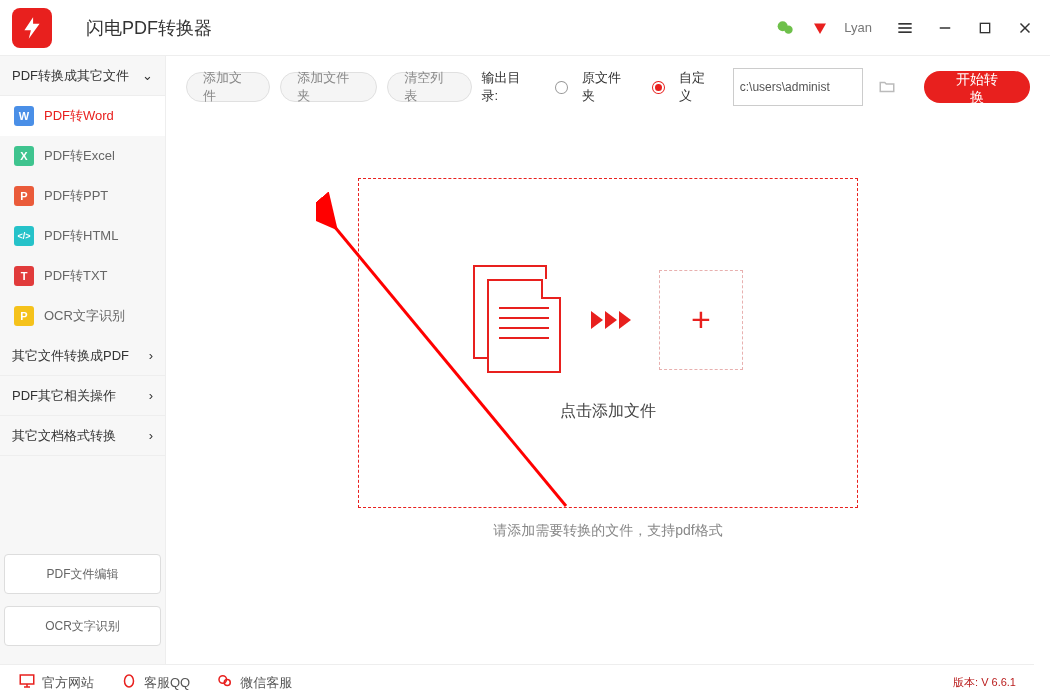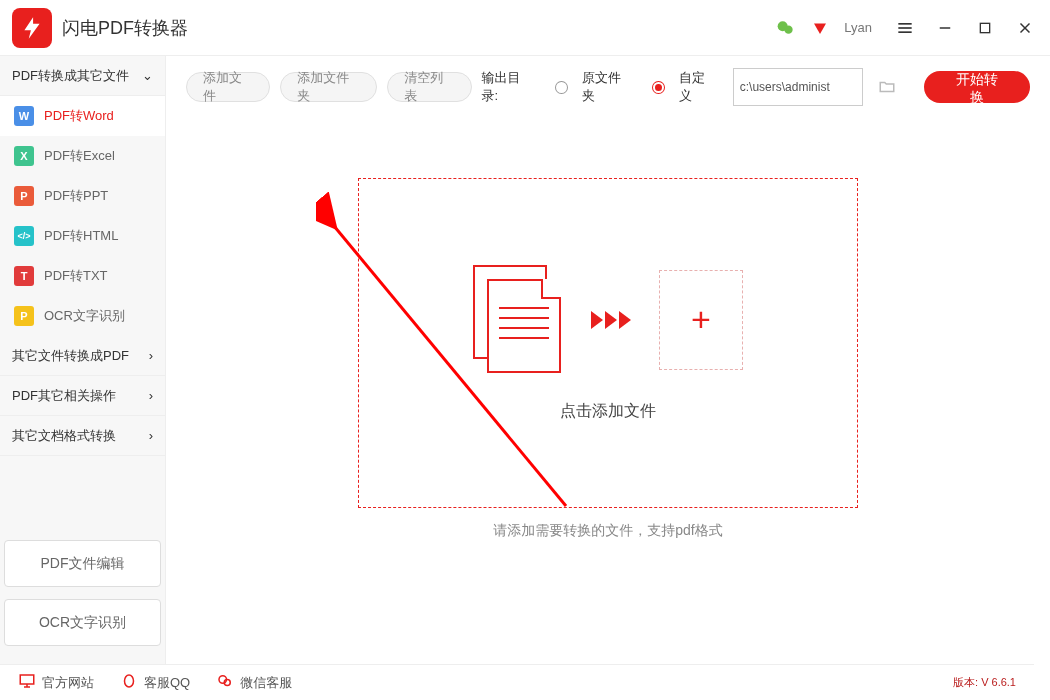--- a/index.html
+++ b/index.html
@@ -1,35 +1,35 @@
 <!DOCTYPE html>
 <html><head>
 <meta charset="utf-8">
 <style>
 * { margin: 0; padding: 0; box-sizing: border-box; font-family: "Microsoft YaHei", Arial, sans-serif; }
 body { width: 1050px; height: 700px; background: #fff; overflow: hidden; position: relative; }
 
-.titlebar { height: 56px; display: flex; align-items: center; padding: 0 12px; border-bottom: 1px solid #eee; }
+.titlebar { height: 56px; display: flex; align-items: center; padding: 0 12px; border-bottom: 1px solid #eee; gap: 24px; }
 .logo { width: 40px; height: 40px; border-radius: 8px; background: #e8201e; display: flex; align-items: center; justify-content: center; margin-right: 10px; }
 .logo svg { width: 26px; height: 26px; }
 .app-title { font-size: 18px; color: #333; flex: 0 0 auto; }
 .titlebar-spacer { flex: 1; }
 .titlebar-right { display: flex; align-items: center; gap: 14px; }
 .titlebar-right .uname { font-size: 13px; color: #777; margin-right: 6px; }
 .wicon { width: 20px; height: 20px; display: inline-flex; align-items: center; justify-content: center; }
 .winbtn { width: 26px; height: 26px; display: inline-flex; align-items: center; justify-content: center; cursor: pointer; }
 
 .body { display: flex; height: 608px; }
 .sidebar { width: 166px; background: #f7f7f7; border-right: 1px solid #eee; display: flex; flex-direction: column; }
 .side-group { height: 40px; display: flex; align-items: center; padding: 0 12px; font-size: 13px; color: #333; border-bottom: 1px solid #eee; cursor: pointer; justify-content: space-between; }
 .side-item { height: 40px; display: flex; align-items: center; padding: 0 14px; font-size: 13px; color: #666; cursor: pointer; gap: 10px; }
 .side-item.active { color: #e8201e; background: #fff; }
 .file-icon { width: 20px; height: 20px; border-radius: 3px; display: flex; align-items: center; justify-content: center; color: #fff; font-size: 11px; font-weight: bold; }
 .side-spacer { flex: 1; }
-.side-btn { margin: 6px 4px; height: 47px; border: 1px solid #ddd; border-radius: 4px; background: #fff; font-size: 14px; color: #666; display: flex; align-items: center; justify-content: center; cursor: pointer; }
+.side-btn { margin: 6px 4px; height: 40px; border: 1px solid #ddd; border-radius: 4px; background: #fff; font-size: 12px; color: #666; display: flex; align-items: center; justify-content: center; cursor: pointer; }
 
 .main { flex: 1; position: relative; display: flex; flex-direction: column; }
 .toolbar { height: 62px; display: flex; align-items: center; padding: 0 20px; gap: 10px; }
 .pill { height: 30px; padding: 0 16px; border: 1px solid #e0e0e0; border-radius: 15px; background: #f5f5f5; color: #888; font-size: 13px; display: flex; align-items: center; cursor: pointer; }
 .outlabel { font-size: 13px; color: #333; margin-left: auto; }
 .radio { width: 13px; height: 13px; border: 1px solid #999; border-radius: 50%; display: inline-block; position: relative; margin: 0 4px 0 10px; vertical-align: middle; }
 .radio.checked::after { content: ""; position: absolute; inset: 2px; background: #e8201e; border-radius: 50%; }
 .radio.checked { border-color: #e8201e; }
 .radiolabel { font-size: 13px; color: #333; }
 .pathbox { width: 130px; height: 38px; border: 1px solid #ccc; font-size: 12px; padding: 0 6px; color: #555; margin-left: 6px; }

